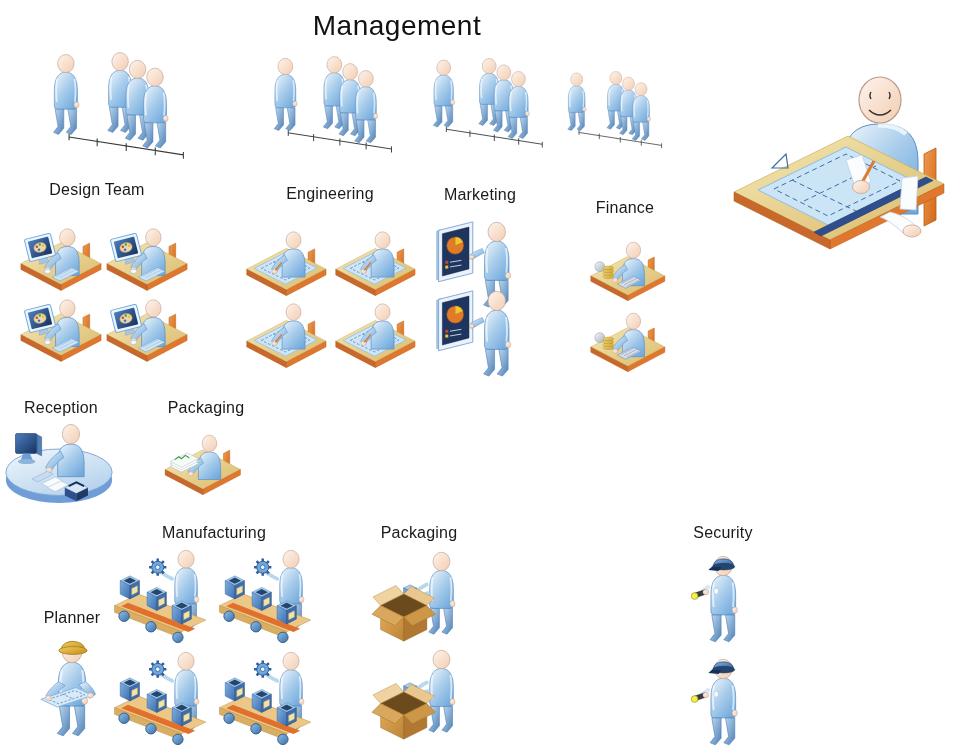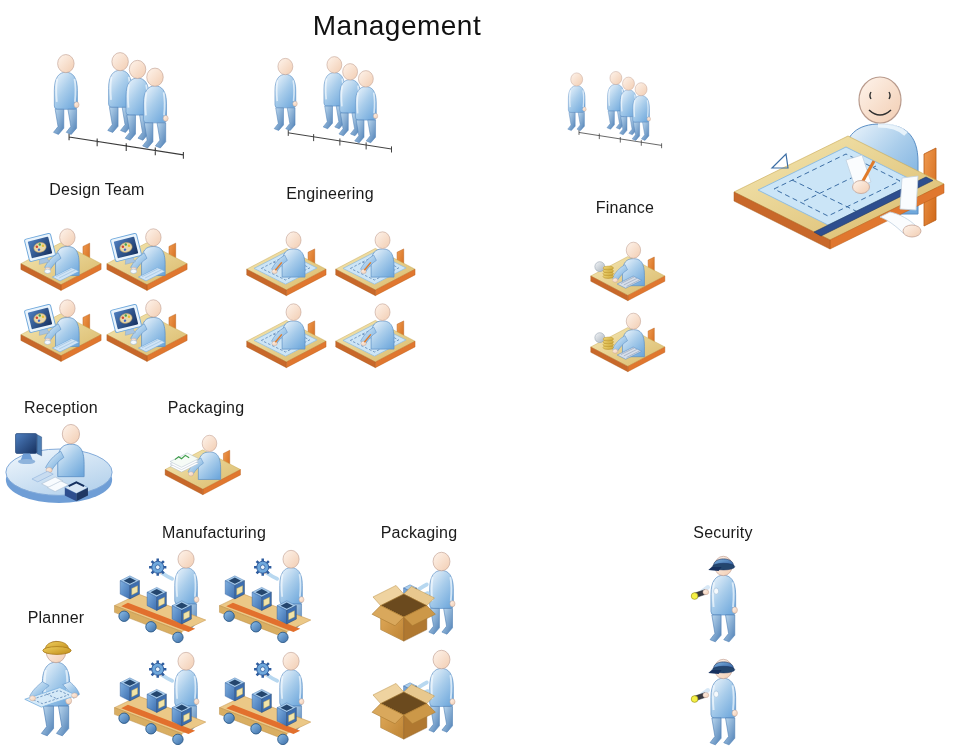--- a/index.html
+++ b/index.html
@@ -388,20 +388,32 @@
         <use href="#g-drafting"></use>
       </svg>
   <svg class="icn" style="left:4px;top:244px;width:88px;height:70px" viewBox="0 0 95 74">
         <use href="#g-drafting"></use>
       </svg>
   <svg class="icn" style="left:93px;top:244px;width:88px;height:70px" viewBox="0 0 95 74">
         <use href="#g-drafting"></use>
       </svg>
 </div>
 
+<div class="grp" style="left:420px;top:56px;width:120px;height:312px">
+  <svg class="icn" style="left:2px;top:2px;width:130px;height:88px" viewBox="0 0 160 108">
+        <use href="#g-team"></use>
+      </svg>
+  <div class="lbl" style="left:0;top:130px">Marketing</div>
+  <svg class="icn" style="left:12px;top:163px;width:92px;height:76px" viewBox="0 0 95 80">
+        <use href="#g-marketingfig"></use>
+      </svg>
+  <svg class="icn" style="left:12px;top:232px;width:92px;height:76px" viewBox="0 0 95 80">
+        <use href="#g-marketingfig"></use>
+      </svg>
+</div>
 
 <div class="grp" style="left:556px;top:68px;width:130px;height:312px">
   <svg class="icn" style="left:2px;top:3px;width:112px;height:76px" viewBox="0 0 160 108">
         <use href="#g-team"></use>
       </svg>
   <div class="lbl" style="left:9px;top:131px">Finance</div>
   <svg class="icn" style="left:32px;top:170px;width:80px;height:62px" viewBox="0 0 85 66">
         <use href="#g-finance"></use>
       </svg>
   <svg class="icn" style="left:32px;top:241px;width:80px;height:62px" viewBox="0 0 85 66">
@@ -416,21 +428,21 @@
       </svg>
 </div>
 
 <div class="grp" style="left:146px;top:399px;width:125px;height:100px">
   <div class="lbl" style="left:0;top:0">Packaging</div>
   <svg class="icn" style="left:16px;top:32px;width:82px;height:63px" viewBox="0 0 85 66">
         <use href="#g-operations"></use>
       </svg>
 </div>
 
-<div class="grp" style="left:0;top:609px;width:115px;height:143px">
+<div class="grp" style="left:16px;top:609px;width:115px;height:143px">
   <div class="lbl" style="left:0;top:0;width:112px">Planner</div>
   <svg class="icn" style="left:20px;top:22px;width:72px;height:119px" viewBox="0 0 72 122">
         <use href="#g-planner"></use>
       </svg>
 </div>
 
 <div class="grp" style="left:358px;top:524px;width:125px;height:228px">
   <div class="lbl" style="left:1px;top:0">Packaging</div>
   <svg class="icn" style="left:14px;top:24px;width:98px;height:96px" viewBox="0 0 100 100">
         <use href="#g-packaging"></use>

